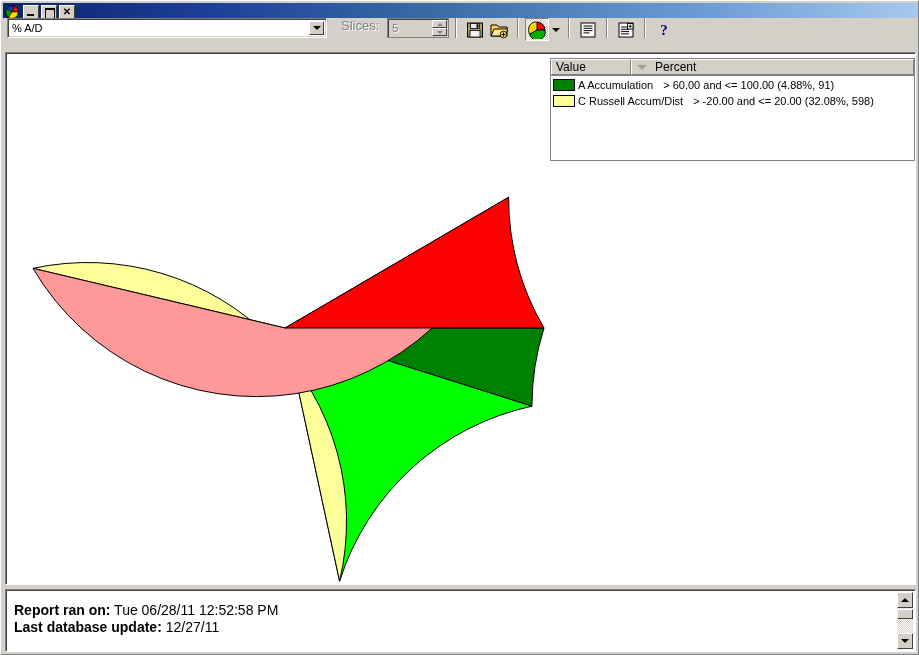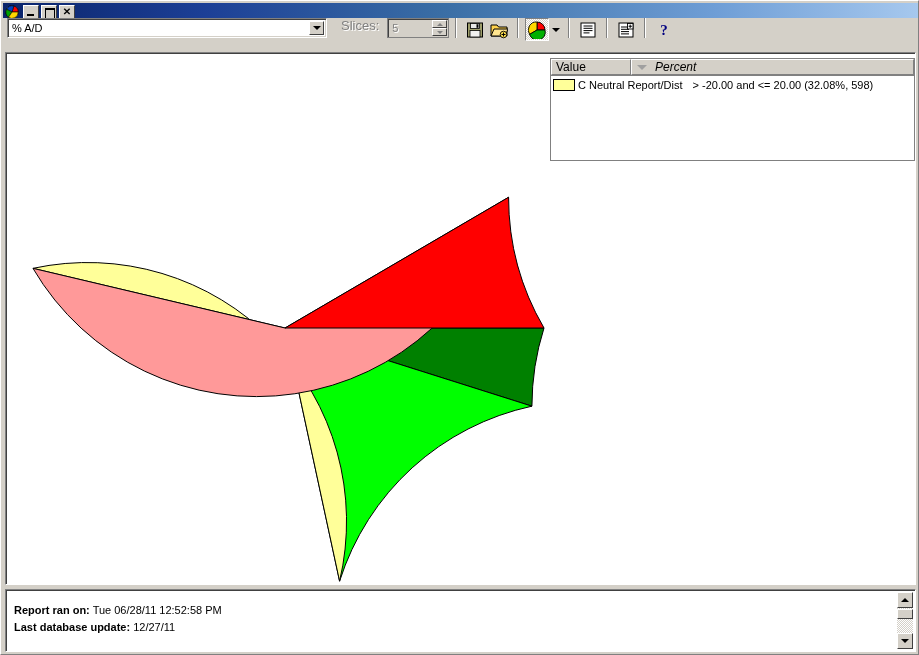--- a/index.html
+++ b/index.html
@@ -183,21 +183,21 @@
     background: #d4d0c8;
     border: 1px solid #ffffff;
     border-right-color: #808080;
     border-bottom-color: #808080;
     font-size: 12px;
     display: flex; align-items: center;
     padding-left: 4px;
     color: #000;
   }
   .lh-value { width: 80px; }
-  .lh-percent { flex: 1 1 auto; font-style: italic; }
+  .lh-percent { flex: 1 1 auto; }
   .sort-tri {
     width: 0; height: 0;
     border-left: 5px solid transparent;
     border-right: 5px solid transparent;
     border-top: 5px solid #a0a0a0;
     margin-right: 8px;
     margin-left: 1px;
   }
   .legend-rows { padding-top: 1px; }
   .legend-row {
@@ -220,21 +220,21 @@
   .report {
     position: absolute; left: 4px; top: 588px;
     width: 911px; height: 63px;
     background: #ffffff;
     border: 1px solid #808080;
     border-right-color: #ffffff;
     border-bottom-color: #ffffff;
     box-shadow: inset 1px 1px 0 #404040;
     overflow: hidden;
   }
-  .report-inner { padding: 12px 0 0 8px; font-size: 11px; line-height: 17px; }
+  .report-inner { padding: 12px 0 0 8px; font-size: 14px; line-height: 17px; }
   .rl { font-weight: bold; }
 
   
   .vscroll {
     position: absolute; right: 2px; top: 2px;
     width: 16px; height: 57px;
     background: repeating-conic-gradient(#ffffff 0% 25%, #d4d0c8 0% 50%) 0 0/2px 2px;
     display: flex; flex-direction: column; justify-content: space-between;
   }
   .sb-btn {
@@ -381,22 +381,27 @@
     <div class="legend">
       <div class="legend-head">
         <div class="lh-cell lh-value">Value</div>
         <div class="lh-cell lh-percent">
           <i class="sort-tri"></i>
           <span>Percent</span>
         </div>
       </div>
       <div class="legend-rows" id="legend-rows">
           <div class="legend-row">
+            <span class="swatch" style="background: rgb(0, 128, 0);"></span>
+            <span class="lg-label">A Accumulation</span>
+            <span class="lg-range">&gt; 60.00 and &lt;= 100.00 (4.88%, 91)</span>
+          </div>
+          <div class="legend-row">
             <span class="swatch" style="background: rgb(255, 255, 153);"></span>
-            <span class="lg-label">C Neutral Report/Dist</span>
+            <span class="lg-label">C Russell Accum/Dist</span>
             <span class="lg-range">&gt; -20.00 and &lt;= 20.00 (32.08%, 598)</span>
           </div>
         </div>
     </div>
   </div>
 
   <div class="report">
     <div class="report-inner">
       <div>
         <span class="rl">Report ran on:</span>

